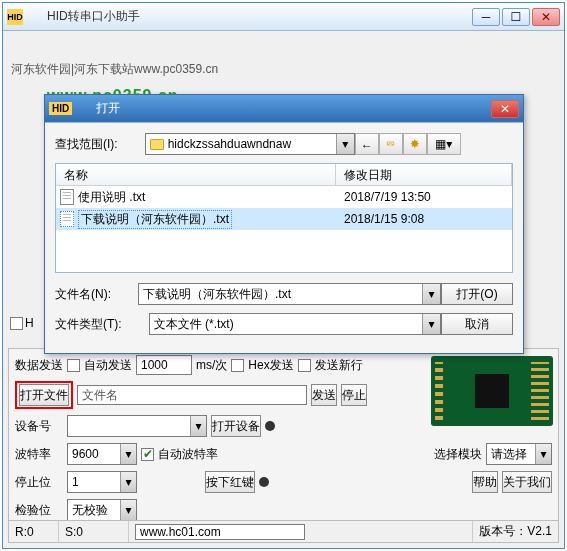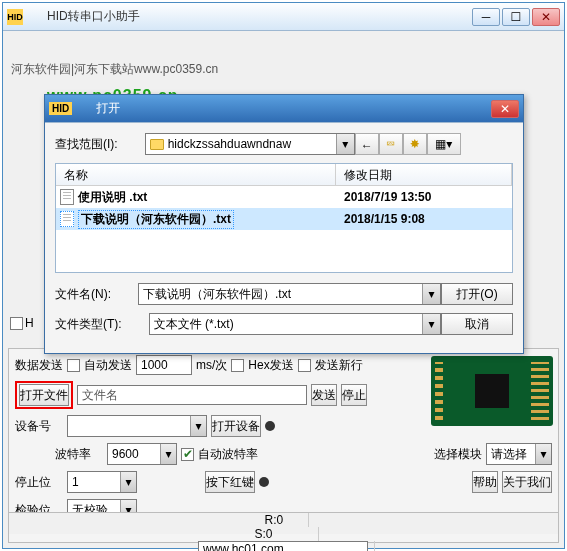--- a/index.html
+++ b/index.html
@@ -30,21 +30,21 @@
 .combo { flex: 1; height: 22px; border: 1px solid #7a7a7a; background: #fff; display: flex; align-items: center; padding: 0 4px; position: relative; margin-left: 27px; }
 .combo .dd { position: absolute; right: 0; top: 0; bottom: 0; width: 18px; border-left: 1px solid #999; background: linear-gradient(#eee,#ccc); display: flex; align-items: center; justify-content: center; }
 .folder-icon { width: 14px; height: 11px; background: #ffd966; border: 1px solid #c9a227; border-radius: 1px; margin-right: 4px; }
 .toolbtn { width: 24px; height: 22px; border: 1px solid #adadad; background: linear-gradient(#fefefe,#e4e4e4); display: flex; align-items: center; justify-content: center; cursor: pointer; }
 
 .filelist { border: 1px solid #9db7d1; background: #fff; height: 110px; }
 .flhdr { display: flex; height: 22px; border-bottom: 1px solid #d0d0d0; background: linear-gradient(#fff,#eef3f9); }
 .flhdr > div { padding: 3px 8px; border-right: 1px solid #d0d0d0; }
 .col-name { width: 280px; }
 .col-date { flex: 1; }
-.flrow { display: flex; align-items: center; height: 22px; font-weight: bold; }
+.flrow { display: flex; align-items: center; height: 22px; }
 .flrow .cell-name { width: 280px; padding-left: 22px; display: flex; align-items: center; position: relative; }
 .flrow .cell-date { flex: 1; padding-left: 8px; }
 .fileicon { width: 14px; height: 16px; background: #fff; border: 1px solid #888; position: absolute; left: 4px; }
 .fileicon::after { content: ""; position: absolute; top: 2px; left: 2px; right: 2px; height: 1px; background: #bbb; box-shadow: 0 3px 0 #bbb, 0 6px 0 #bbb; }
 .flrow.sel { background: #cde8ff; }
 .flrow.sel .cell-name span { border: 1px dotted #3399ff; padding: 0 2px; }
 
 .dlg-btn { width: 72px; height: 22px; border: 1px solid #7a7a7a; background: linear-gradient(#fefefe,#e6e6e6); cursor: pointer; }
 
 .bottom-panel { position: absolute; left: 8px; right: 8px; bottom: 8px; top: 310px; border: 1px solid #bcbcbc; background: #f4f4f4; padding: 6px; }
@@ -59,21 +59,21 @@
 .radio-dot { width: 10px; height: 10px; border-radius: 50%; background: #333; display: inline-block; }
 .select { height: 22px; border: 1px solid #7a7a7a; background: #fff; display: inline-flex; align-items: center; padding: 0 18px 0 4px; position: relative; }
 .select .dd { position: absolute; right: 0; top: 0; bottom: 0; width: 16px; border-left: 1px solid #999; background: linear-gradient(#eee,#ccc); display: flex; align-items: center; justify-content: center; }
 
 .pcb { position: absolute; right: 14px; top: 356px; width: 122px; height: 70px; background: #0a5a2a; border-radius: 3px; overflow: hidden; }
 .pcb .chip { position: absolute; left: 44px; top: 18px; width: 34px; height: 34px; background: #111; }
 .pcb .ant { position: absolute; right: 4px; top: 6px; bottom: 6px; width: 18px; }
 .pcb .ant::before { content: ""; position: absolute; inset: 0; background: repeating-linear-gradient(0deg,#d4a84a 0 3px, transparent 3px 7px); }
 .pcb .dots { position: absolute; left: 4px; top: 6px; bottom: 6px; width: 8px; background: repeating-linear-gradient(0deg,#d4a84a 0 4px, transparent 4px 8px); }
 
-.statusbar { position: absolute; left: 0; right: 0; bottom: 8px; height: 22px; border-top: 1px solid #bcbcbc; display: flex; align-items: center; background: #f0f0f0; flex-direction: column; }
+.statusbar { position: absolute; left: 0; right: 0; bottom: 0; height: 22px; border-top: 1px solid #bcbcbc; display: flex; align-items: center; background: #f0f0f0; }
 .statusbar > div { border-right: 1px solid #ccc; padding: 0 6px; height: 100%; display: flex; align-items: center; }
 </style>
 </head>
 <body>
 
 <div class="win win-main">
   <div class="titlebar">
     <span class="icon" style="background:#ffd24d;font-size:9px;font-weight:bold;color:#000;padding:0 2px;">HID</span>
     <span class="title">HID转串口小助手</span>
     <div class="winbtns">
@@ -188,21 +188,21 @@
   <div class="panel-row">
     <span class="lbl" style="width:48px;">设备号</span>
     <div class="select" style="width:140px;">
         <span class="dd">▾</span>
       </div>
     <button class="btn">打开设备</button>
     <span class="radio-dot"></span>
   </div>
 
   <div class="panel-row">
-    <span class="lbl" style="width:48px;margin-left:40px;">波特率</span>
+    <span class="lbl" style="width:48px;">波特率</span>
     <div class="select" style="width:70px;">
         <span>9600</span>
         <span class="dd">▾</span>
       </div>
     <span class="chk" style="position:relative;">
       <span style="position:absolute;left:1px;top:-2px;color:#2a7a2a;">✔</span>
     </span>
     <span>自动波特率</span>
     <span style="flex:1"></span>
     <span>选择模块</span>

